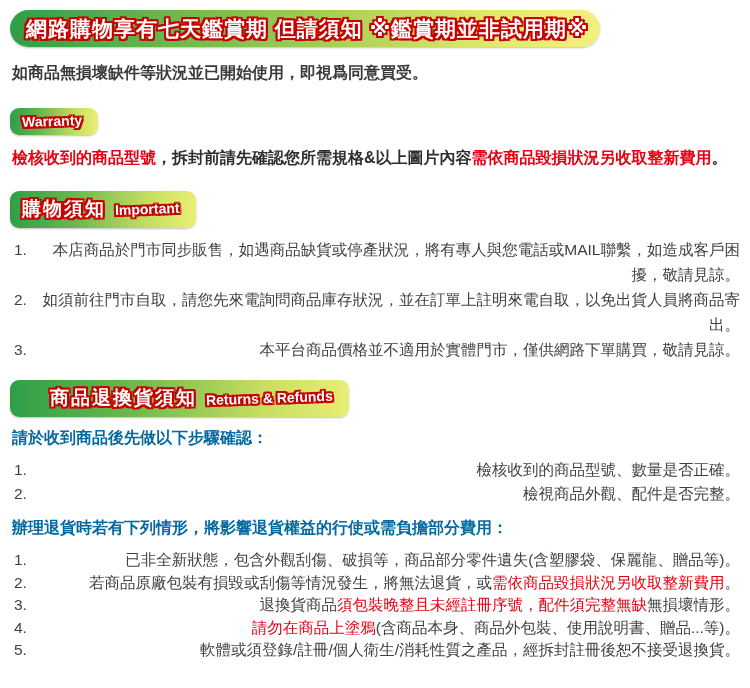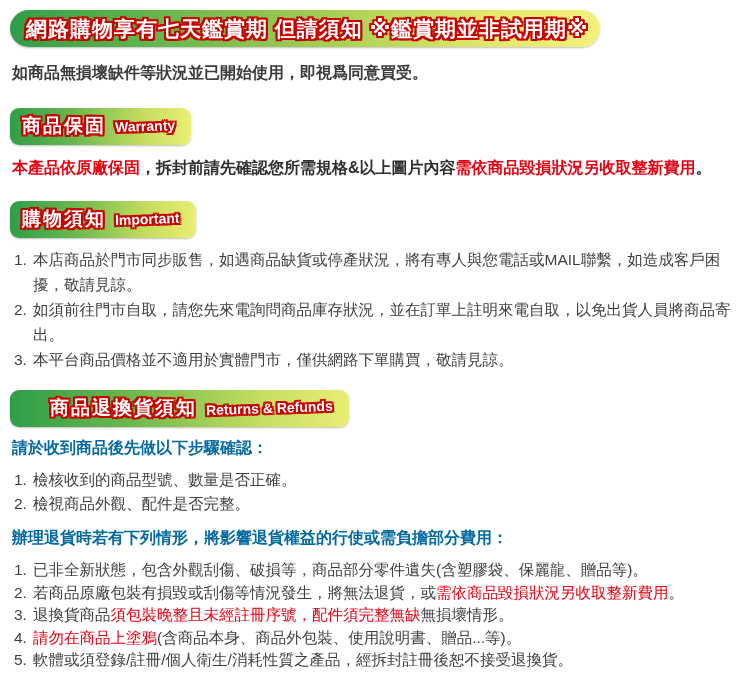--- a/index.html
+++ b/index.html
@@ -49,41 +49,40 @@
   .warranty-line{margin:13px 0 0 2px;font-size:16px;font-weight:bold;color:#2e2e2e;}
   .red{color:var(--text-red);}
   .red-notice{margin:6px 0 0 14px;font-size:15px;font-weight:bold;color:var(--notice-red);}
 
   .subhead{margin:16px 0 0 2px;font-size:16px;font-weight:bold;color:#0369a1;}
 
   .list{margin:9px 0 0 4px;font-size:15.5px;line-height:25px;color:#3f3f3f;}
   .list.tight{line-height:22.5px;}
   .li{display:flex;}
   .li .num{flex:0 0 19px;}
-  .li .txt{flex:1;}
+  .li .txt{flex:1;text-align:right;}
   section{display:block;}
   .mt-md{margin-top:14px;}
 </style>
 </head>
 <body>
 
 <div class="page">
 
   <div class="banner">
     <span class="outline">網路購物享有七天鑑賞期 但請須知 ※鑑賞期並非試用期※</span>
   </div>
 
   <p class="intro">如商品無損壞缺件等狀況並已開始使用，即視爲同意買受。</p>
 
   <section>
     <div class="badge">
-      <span class="outline badge-zh">商品保固</span>
       <span class="outline badge-en">Warranty</span>
     </div>
-    <p class="warranty-line"><span class="red">本產品依原廠保固</span><span>，拆封前請先確認您所需規格&amp;以上圖片內容</span><span class="red">需依商品毀損狀況另收取整新費用</span><span>。</span></p>
+    <p class="warranty-line"><span class="red">檢核收到的商品型號</span><span>，拆封前請先確認您所需規格&amp;以上圖片內容</span><span class="red">需依商品毀損狀況另收取整新費用</span><span>。</span></p>
   </section>
 
   <section>
     <div class="badge mt-md" style="margin-top:22px;">
       <span class="outline badge-zh">購物須知</span>
       <span class="outline badge-en">Important</span>
     </div>
     <div class="list">
       <div class="li">
         <span class="num">1.</span>

